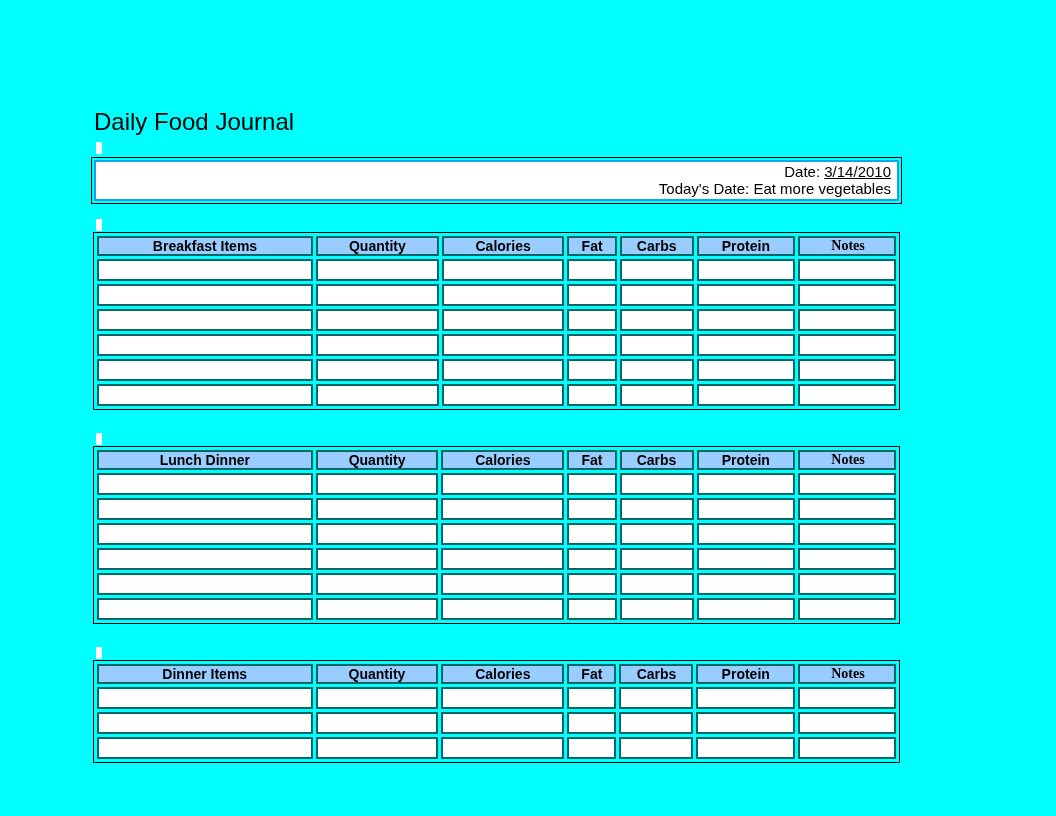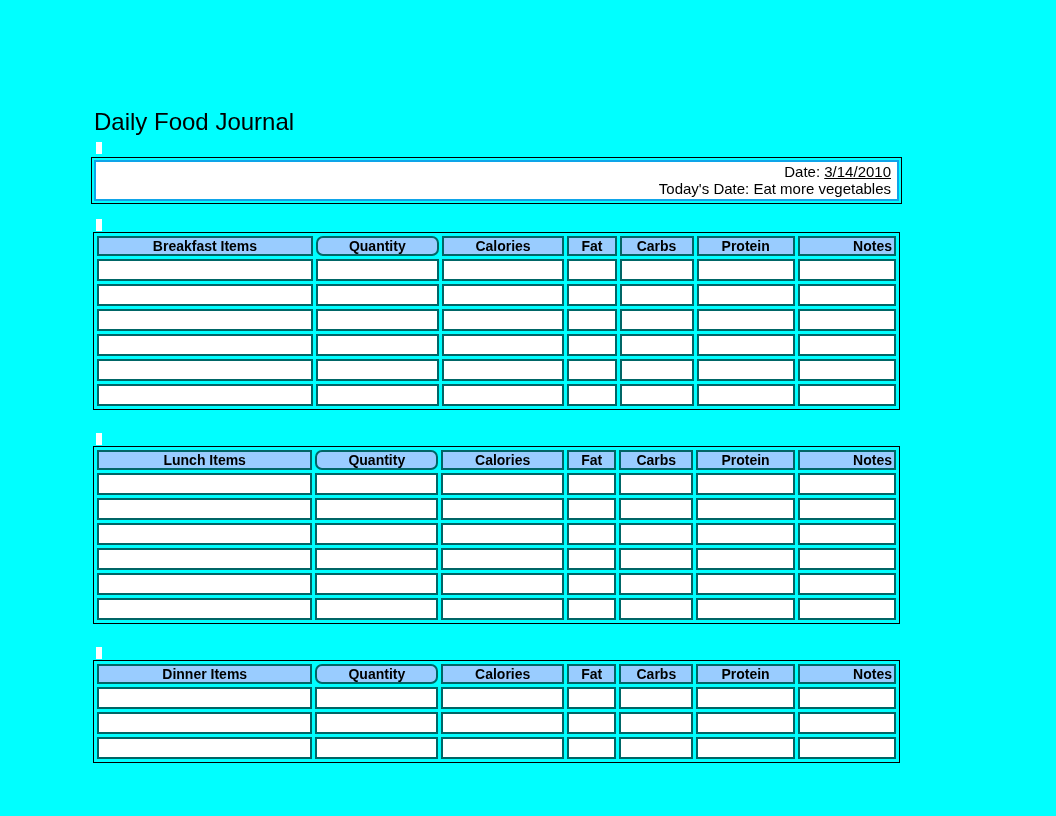--- a/index.html
+++ b/index.html
@@ -63,28 +63,28 @@
     background: #99ccff;
     border: 2px solid #006666;
     font-size: 14px;
     font-weight: bold;
     text-align: center;
     color: #000;
     height: 18px;
     padding: 0 2px;
     white-space: nowrap;
   }
-  table.meal th.notes { text-align: right; padding-left: 4px; }
+  table.meal th.notes { text-align: center; padding-left: 4px; font-family: Liberation Serif, serif; }
   table.meal td {
     background: #fff;
     border: 2px solid #006666;
     height: 22px;
   }
   .col-items   { width: 220px; }
-  .col-qty     { width: 125px; border-radius: 7px; }
+  .col-qty     { width: 125px; }
   .col-cal     { width: 125px; margin-top: 20px; }
   .col-fat     { width: 50px; margin-left: 44px; }
   .col-carbs   { width: 75px; margin-left: 20px; }
   .col-protein { width: 100px; }
   .col-notes   { width: 100px; }
 </style>
 </head>
 <body>
 
 <div class="page">
@@ -171,21 +171,21 @@
           </tr>
         </tbody>
     </table>
   </div>
 
   <div class="section">
     <span class="section-marker"></span>
     <table class="meal">
       <thead>
         <tr>
-          <th class="col-items">Lunch Items</th>
+          <th class="col-items">Lunch Dinner</th>
           <th class="col-qty">Quantity</th>
           <th class="col-cal">Calories</th>
           <th class="col-fat">Fat</th>
           <th class="col-carbs">Carbs</th>
           <th class="col-protein">Protein</th>
           <th class="col-notes notes">Notes</th>
         </tr>
       </thead>
       <tbody>
           <tr>

